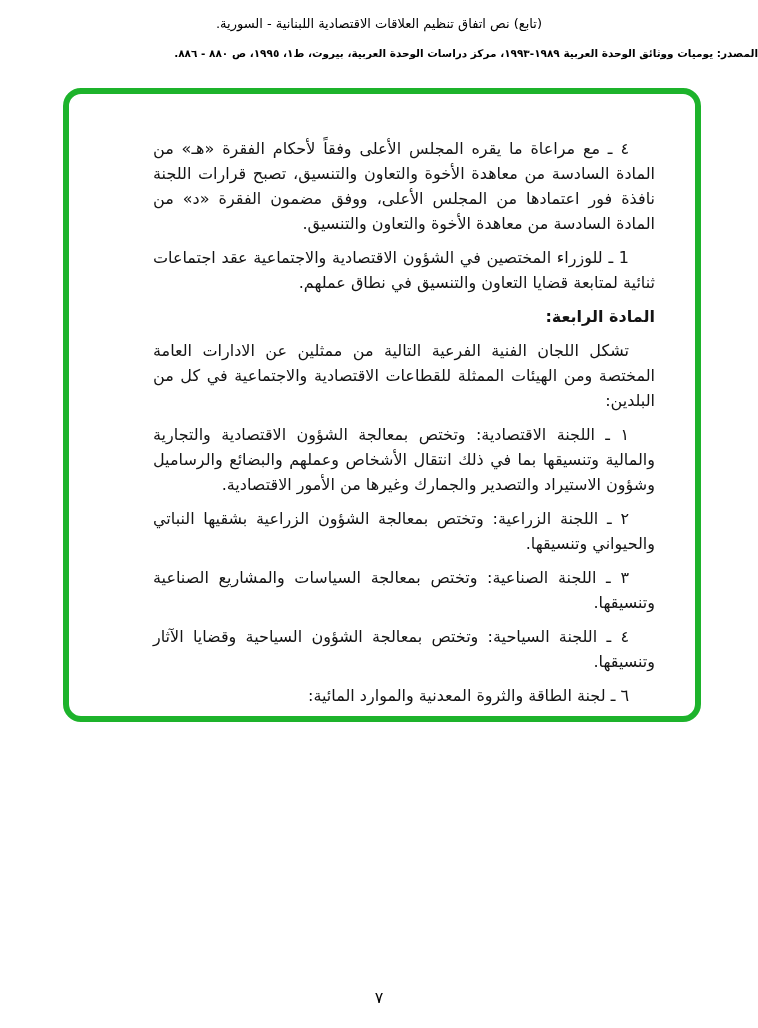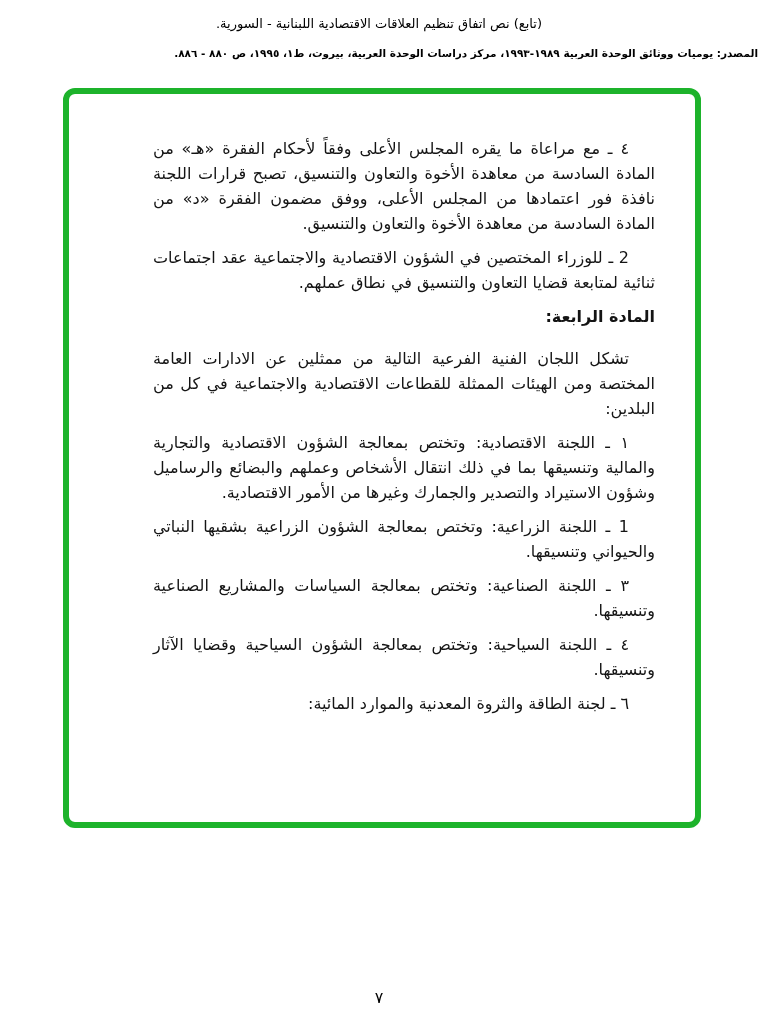--- a/index.html
+++ b/index.html
@@ -18,49 +18,49 @@
     position:absolute;top:16px;left:0;right:0;
     text-align:center;font-weight:normal;font-size:13px;
     direction:rtl;color:#000;
   }
   .doc-source{
     position:absolute;top:47px;left:0;right:0;
     text-align:right;font-weight:bold;font-size:10.5px;
     direction:rtl;color:#000;
   }
   .green-box{
-    position:absolute;left:63px;top:88px;width:638px;height:740px;
-    border:6px solid var(--green);border-radius:12px;background:#fff;
+    position:absolute;left:63px;top:88px;width:638px;height:634px;
+    border:6px solid var(--green);border-radius:18px;background:#fff;
   }
   .text-block{
     position:absolute;top:42px;right:40px;width:502px;
     direction:rtl;text-align:justify;
     font-size:16px;line-height:25px;color:var(--ink);
   }
   .text-block p{margin:0 0 9px;text-indent:26px;}
-  .text-block p.heading{font-weight:bold;text-indent:0;margin:4px 0 17px;}
+  .text-block p.heading{font-weight:bold;text-indent:0;margin:4px 0 9px;}
   .page-number{
     position:absolute;top:988px;left:0;right:0;
     text-align:center;font-size:16px;color:#000;
   }
 </style>
 </head>
 <body>
 
 <div class="doc-header">(تابع) نص اتفاق تنظيم العلاقات الاقتصادية اللبنانية - السورية.</div>
 
 <div class="doc-source">المصدر: يوميات ووثائق الوحدة العربية ١٩٨٩-١٩٩٣، مركز دراسات الوحدة العربية، بيروت، ط١، ١٩٩٥، ص ٨٨٠ - ٨٨٦.</div>
 
 <div class="green-box">
   <div class="text-block">
     <p>٤ ـ مع مراعاة ما يقره المجلس الأعلى وفقاً لأحكام الفقرة «هـ» من المادة السادسة من معاهدة الأخوة والتعاون والتنسيق، تصبح قرارات اللجنة نافذة فور اعتمادها من المجلس الأعلى، ووفق مضمون الفقرة «د» من المادة السادسة من معاهدة الأخوة والتعاون والتنسيق.</p>
-    <p>2 ـ للوزراء المختصين في الشؤون الاقتصادية والاجتماعية عقد اجتماعات ثنائية لمتابعة قضايا التعاون والتنسيق في نطاق عملهم.</p>
+    <p>1 ـ للوزراء المختصين في الشؤون الاقتصادية والاجتماعية عقد اجتماعات ثنائية لمتابعة قضايا التعاون والتنسيق في نطاق عملهم.</p>
     <p class="heading">المادة الرابعة:</p>
     <p>تشكل اللجان الفنية الفرعية التالية من ممثلين عن الادارات العامة المختصة ومن الهيئات الممثلة للقطاعات الاقتصادية والاجتماعية في كل من البلدين:</p>
     <p>١ ـ اللجنة الاقتصادية: وتختص بمعالجة الشؤون الاقتصادية والتجارية والمالية وتنسيقها بما في ذلك انتقال الأشخاص وعملهم والبضائع والرساميل وشؤون الاستيراد والتصدير والجمارك وغيرها من الأمور الاقتصادية.</p>
-    <p>1 ـ اللجنة الزراعية: وتختص بمعالجة الشؤون الزراعية بشقيها النباتي والحيواني وتنسيقها.</p>
+    <p>٢ ـ اللجنة الزراعية: وتختص بمعالجة الشؤون الزراعية بشقيها النباتي والحيواني وتنسيقها.</p>
     <p>٣ ـ اللجنة الصناعية: وتختص بمعالجة السياسات والمشاريع الصناعية وتنسيقها.</p>
     <p>٤ ـ اللجنة السياحية: وتختص بمعالجة الشؤون السياحية وقضايا الآثار وتنسيقها.</p>
     <p>٦ ـ لجنة الطاقة والثروة المعدنية والموارد المائية:</p>
   </div>
 </div>
 
 <div class="page-number">٧</div>
 
 </body></html>

